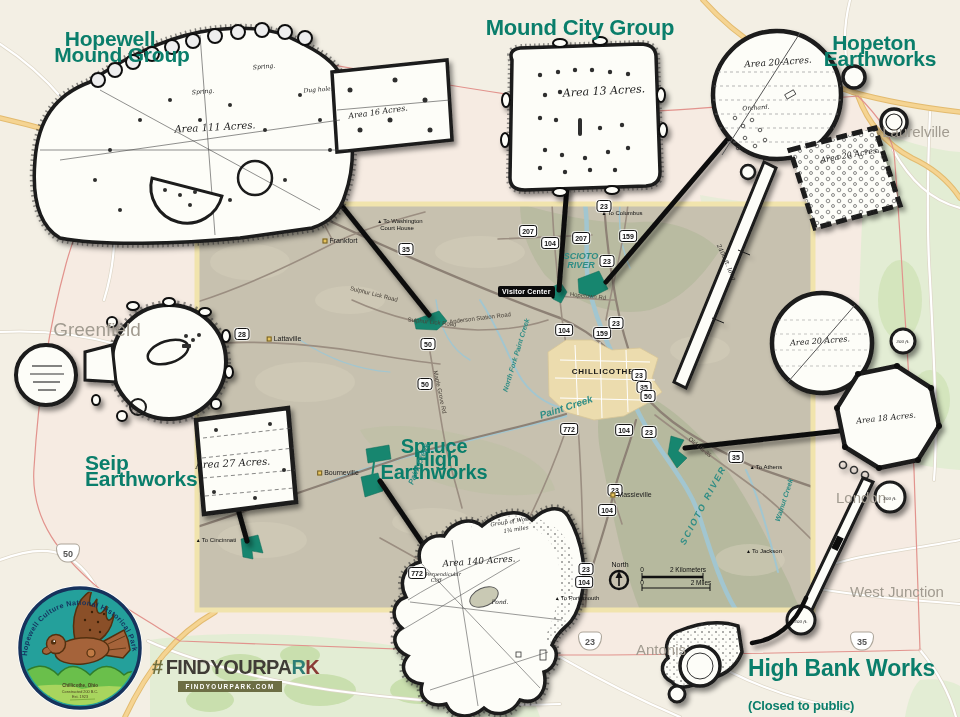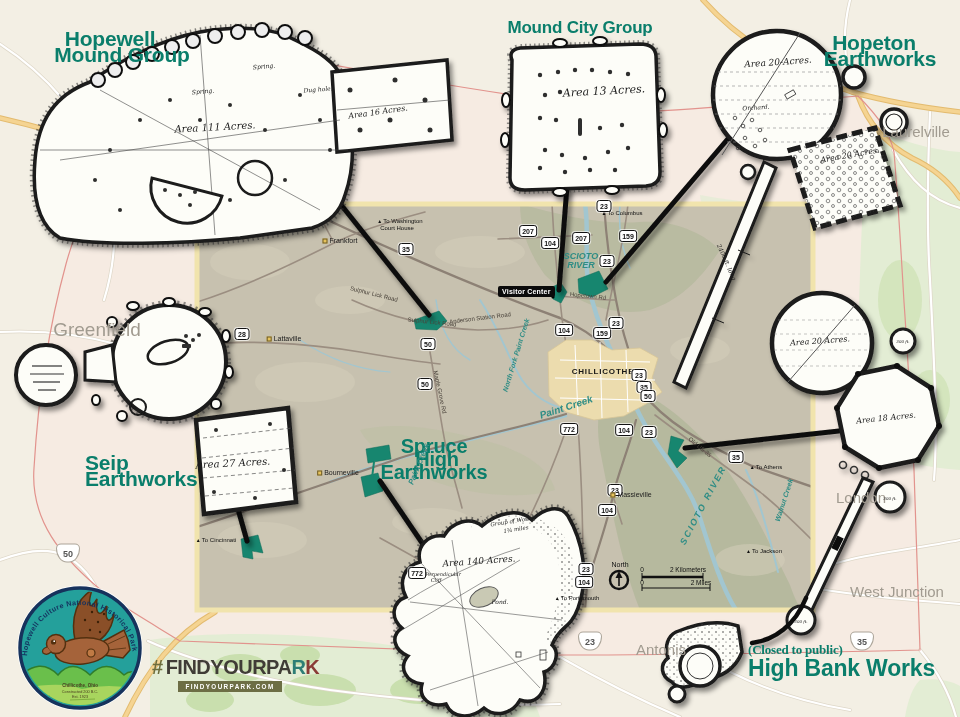--- a/index.html
+++ b/index.html
@@ -497,30 +497,30 @@
       <textPath href="#logoArc" startOffset="2">Hopewell Culture National Historical Park</textPath>
     </text>
     <text x="80" y="687" text-anchor="middle" font-size="4.5" font-weight="bold" fill="#4a3d20">Chillicothe, Ohio</text>
     <text x="80" y="692.5" text-anchor="middle" font-size="3.8" fill="#4a3d20">Constructed 200 B.C.</text>
     <text x="80" y="697.5" text-anchor="middle" font-size="3.8" fill="#4a3d20">Est. 1923</text>
   </g>
 </svg>
 
 <span class="site-title" style="left:110px;top:39px;font-size:21px;">Hopewell</span>
 <span class="site-title" style="left:110px;top:55px;font-size:21px;margin-left:12px;">Mound Group</span>
-<span class="site-title" style="left:580px;top:28px;font-size:17px;">Mound City Group</span>
+<span class="site-title" style="left:580px;top:28px;font-size:22px;">Mound City Group</span>
 <span class="site-title" style="left:874px;top:43px;font-size:21px;">Hopeton</span>
 <span class="site-title" style="left:880px;top:59px;font-size:21px;">Earthworks</span>
 <span class="site-title la" style="left:85px;top:463px;font-size:21px;">Seip</span>
 <span class="site-title la" style="left:85px;top:479px;font-size:21px;">Earthworks</span>
 <span class="site-title" style="left:434px;top:446px;font-size:20px;">Spruce</span>
 <span class="site-title" style="left:437px;top:459px;font-size:20px;">High</span>
 <span class="site-title" style="left:434px;top:472px;font-size:20px;">Earthworks</span>
 <span class="site-title la" style="left:748px;top:668px;font-size:23px;">High Bank Works</span>
-<span class="site-title la note-title" style="left:748px;top:650px;font-family:Liberation Serif, serif;">(Closed to public)</span>
+<span class="site-title la note-title" style="left:748px;top:705px;">(Closed to public)</span>
 
 <div id="vc-box">Visitor Center</div>
 <span id="vc-arrow">►</span>
 <span id="chillicothe" style="left:603px;top:371px;">CHILLICOTHE</span>
 <span id="north-lbl" style="left:620px;top:564px;">North</span>
 <span class="scale-lbl" style="left:642px;top:569px;">0</span>
 <span class="scale-lbl" style="left:688px;top:569px;">2 Kilometers</span>
 <span class="scale-lbl" style="left:642px;top:582px;">0</span>
 <span class="scale-lbl" style="left:701px;top:582px;">2 Miles</span>
 

